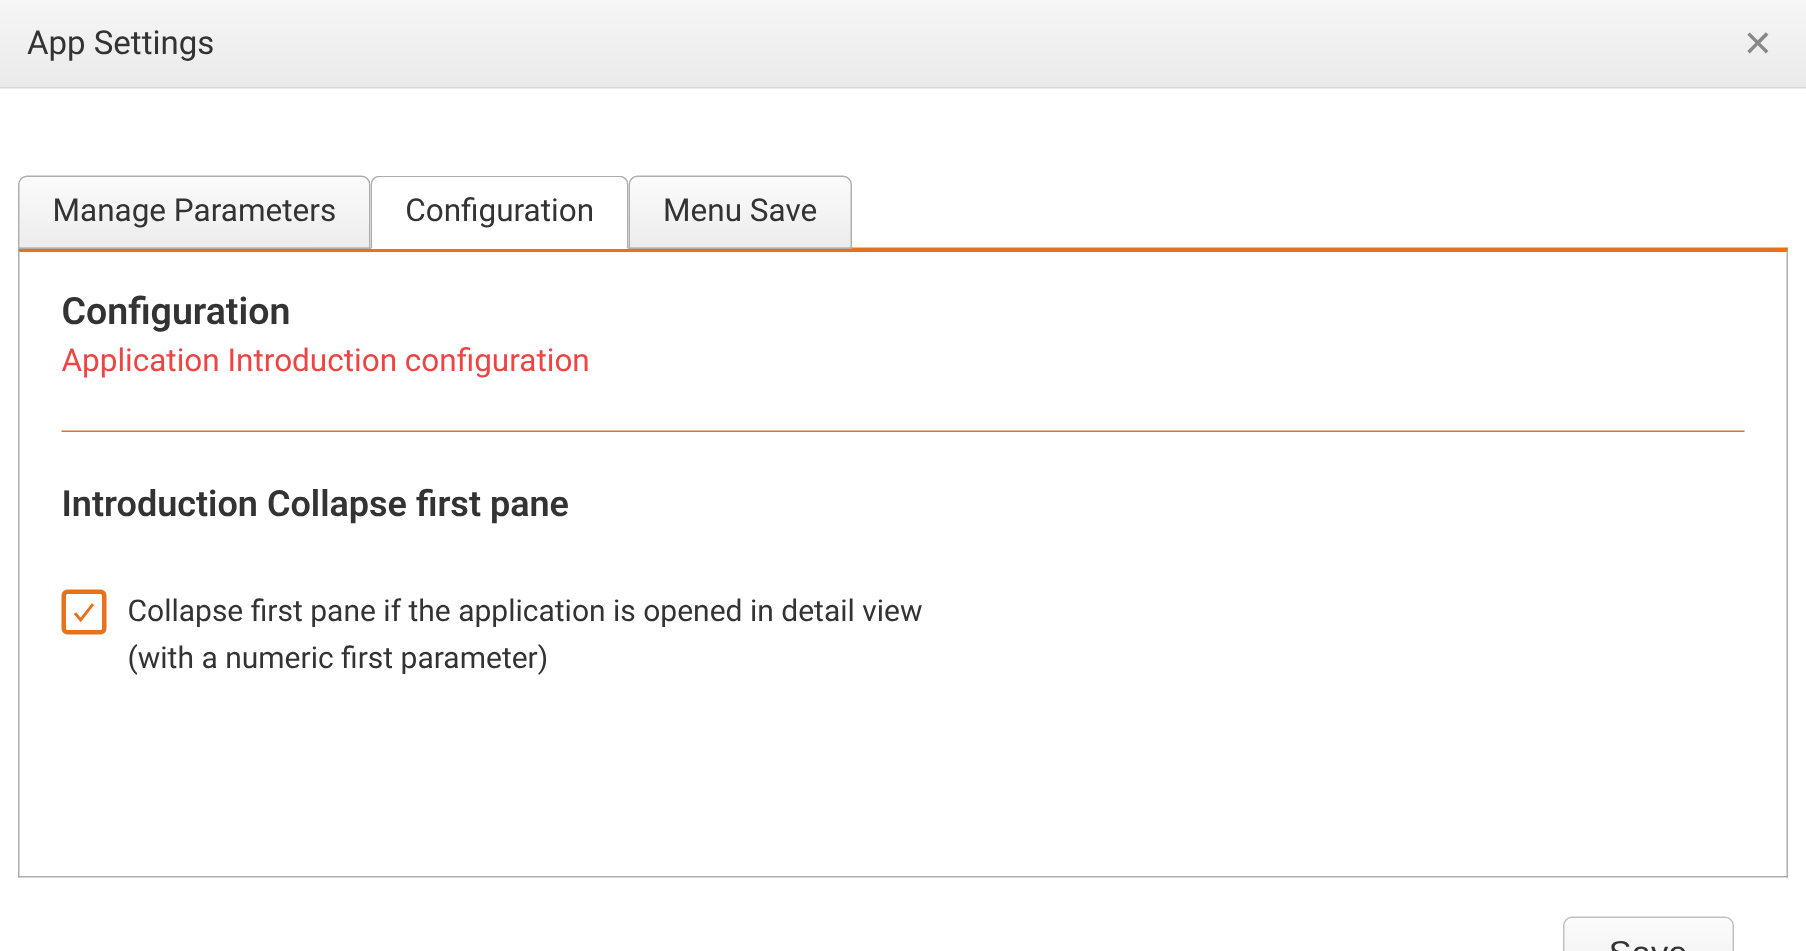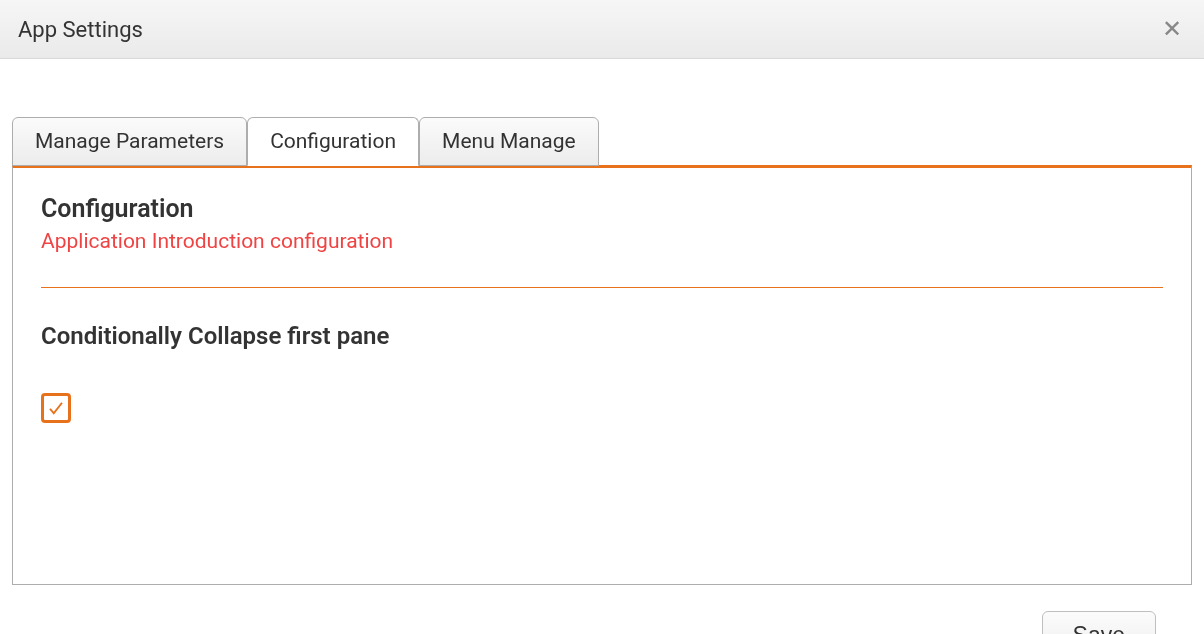--- a/index.html
+++ b/index.html
@@ -156,36 +156,40 @@
 
 <div class="titlebar">
   <span class="titlebar-title">App Settings</span>
   <span class="close-icon">✕</span>
 </div>
 
 <div class="content-wrap">
   <div class="tabs-row">
     <div class="tab">Manage Parameters</div>
     <div class="tab active">Configuration</div>
-    <div class="tab">Menu Manage</div>
+    <div class="tab">Menu Save</div>
   </div>
 
   <div class="panel">
     <div class="section-title">Configuration</div>
     <div class="section-sub">Application Introduction configuration</div>
 
     <hr class="hr-orange">
 
-    <div class="section2-title">Conditionally Collapse first pane</div>
+    <div class="section2-title">Introduction Collapse first pane</div>
 
     <div class="check-row">
       <div class="chk">
         <svg viewBox="0 0 24 24">
           <polyline points="4 13 9 19 20 5"></polyline>
         </svg>
+      </div>
+      <div class="check-text">
+        <span>Collapse first pane if the application is opened in detail view</span><br>
+        <span>(with a numeric first parameter)</span>
       </div>
     </div>
   </div>
 
   <div class="footer">
     <button class="save-btn">Save</button>
   </div>
 </div>
 
 </body></html>

